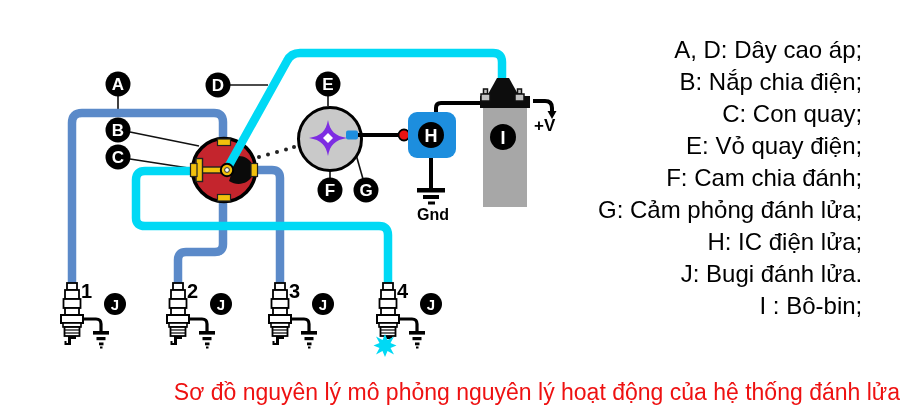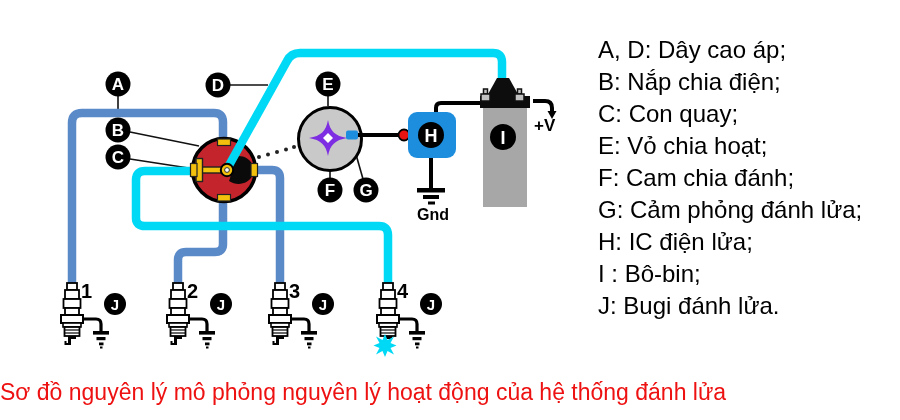--- a/index.html
+++ b/index.html
@@ -3,24 +3,24 @@
 <meta charset="utf-8">
 <style>
   html,body { margin:0; padding:0; background:#ffffff; }
   .stage {
     position:relative; width:900px; height:420px; background:#ffffff;
     overflow:hidden; font-family:"Liberation Sans", sans-serif;
   }
   .stage > svg { position:absolute; left:0; top:0; }
   .legend {
     position:absolute; left:598px; top:34px;
-    font-size:24px; line-height:32px; color:#000; white-space:nowrap;
+    font-size:24px; line-height:32px; color:#000; white-space:nowrap;text-align:right;
   }
   .caption {
-    position:absolute; left:0; right:0; top:379px; text-align:left;
+    position:absolute; left:0; right:0; top:379px; text-align:right;
     font-size:23px; color:#ee1111; white-space:nowrap;
   }
   text { font-family:"Liberation Sans", sans-serif; }
   .mletter { fill:#ffffff; font-weight:bold; }
   .bnum   { fill:#000000; font-weight:bold; }
 </style>
 </head>
 <body>
 
 <div class="stage">
@@ -192,23 +192,23 @@
       <text x="431" y="309.5" text-anchor="middle" font-size="15" class="mletter">J</text>
     </g>
 
     <path d="M 385,334 l 2.5,6 6.5,-3.5 -3.5,6.5 6,2.5 -6,2.5 3.5,6.5 -6.5,-3.5 -2.5,6 -2.5,-6 -6.5,3.5 3.5,-6.5 -6,-2.5 6,-2.5 -3.5,-6.5 6.5,3.5 z" fill="#00d9f5"></path>
   </svg>
 
   <div class="legend">
     <div>A, D: Dây cao áp;</div>
     <div>B: Nắp chia điện;</div>
     <div>C: Con quay;</div>
-    <div>E: Vỏ chia hoạt;</div>
+    <div>E: Vỏ quay điện;</div>
     <div>F: Cam chia đánh;</div>
     <div>G: Cảm phỏng đánh lửa;</div>
     <div>H: IC điện lửa;</div>
+    <div>J: Bugi đánh lửa.</div>
     <div>I : Bô-bin;</div>
-    <div>J: Bugi đánh lửa.</div>
   </div>
 
   <div class="caption">Sơ đồ nguyên lý mô phỏng nguyên lý hoạt động của hệ thống đánh lửa</div>
 
 </div>
 
 </body></html>

